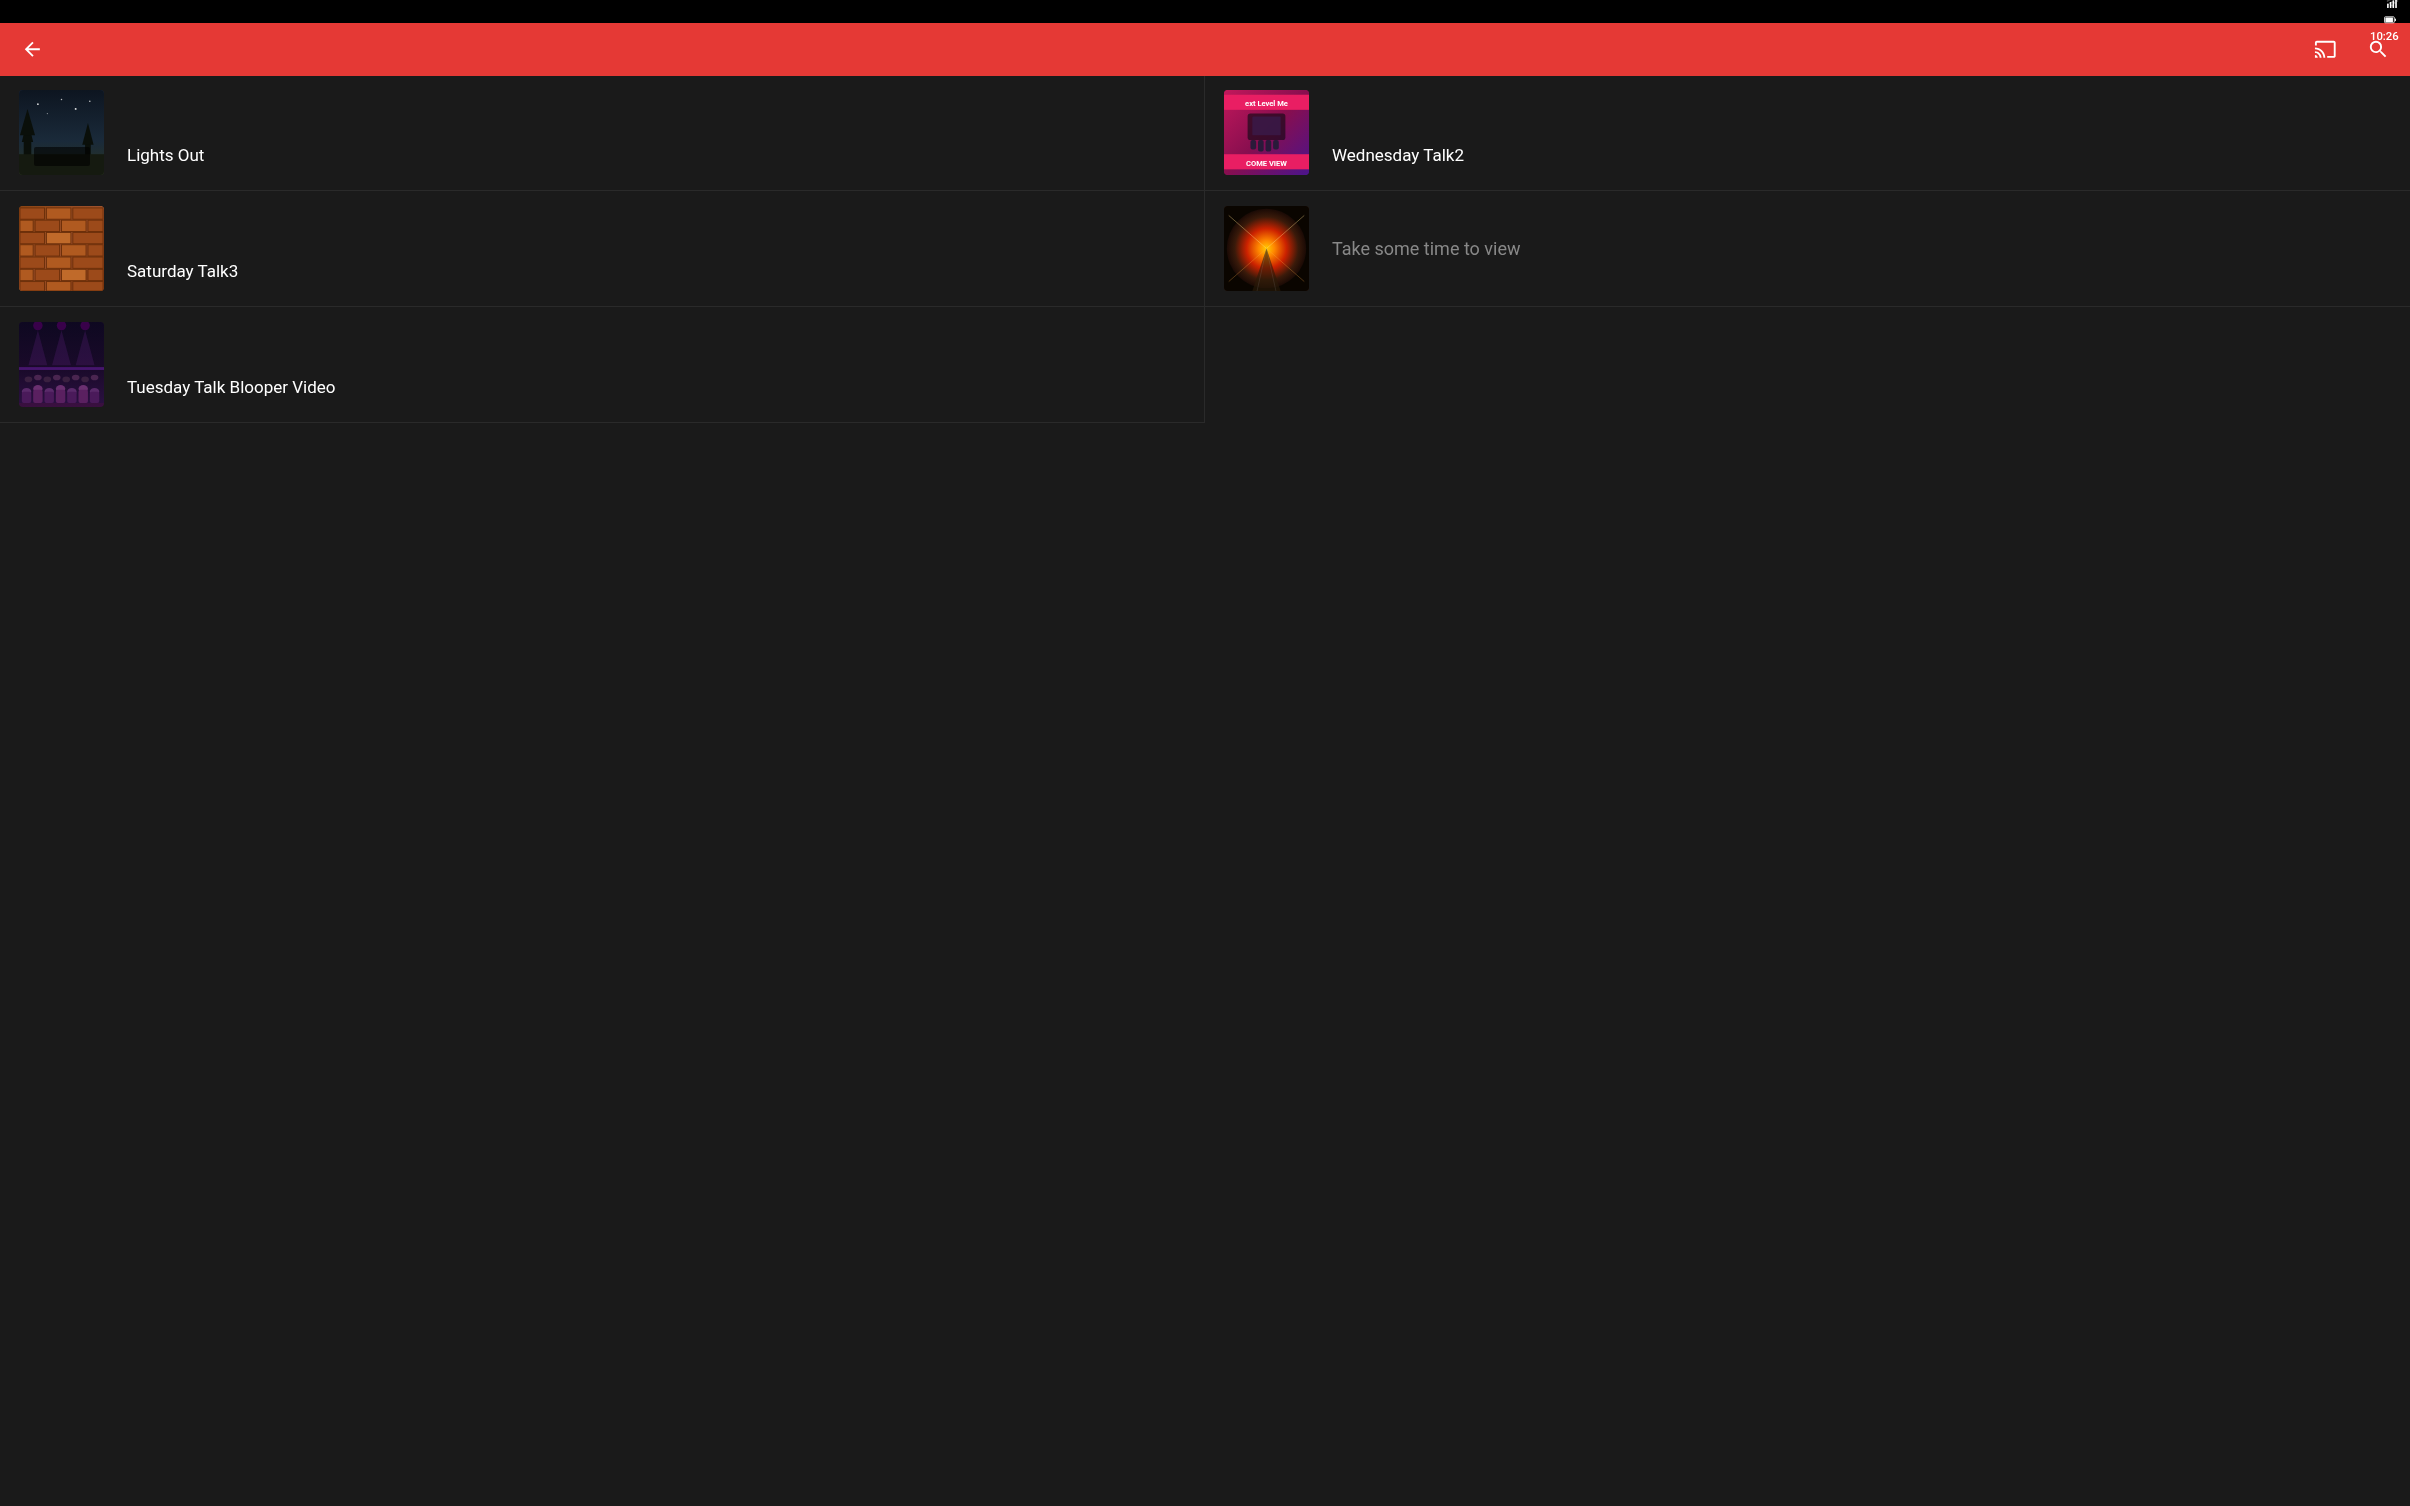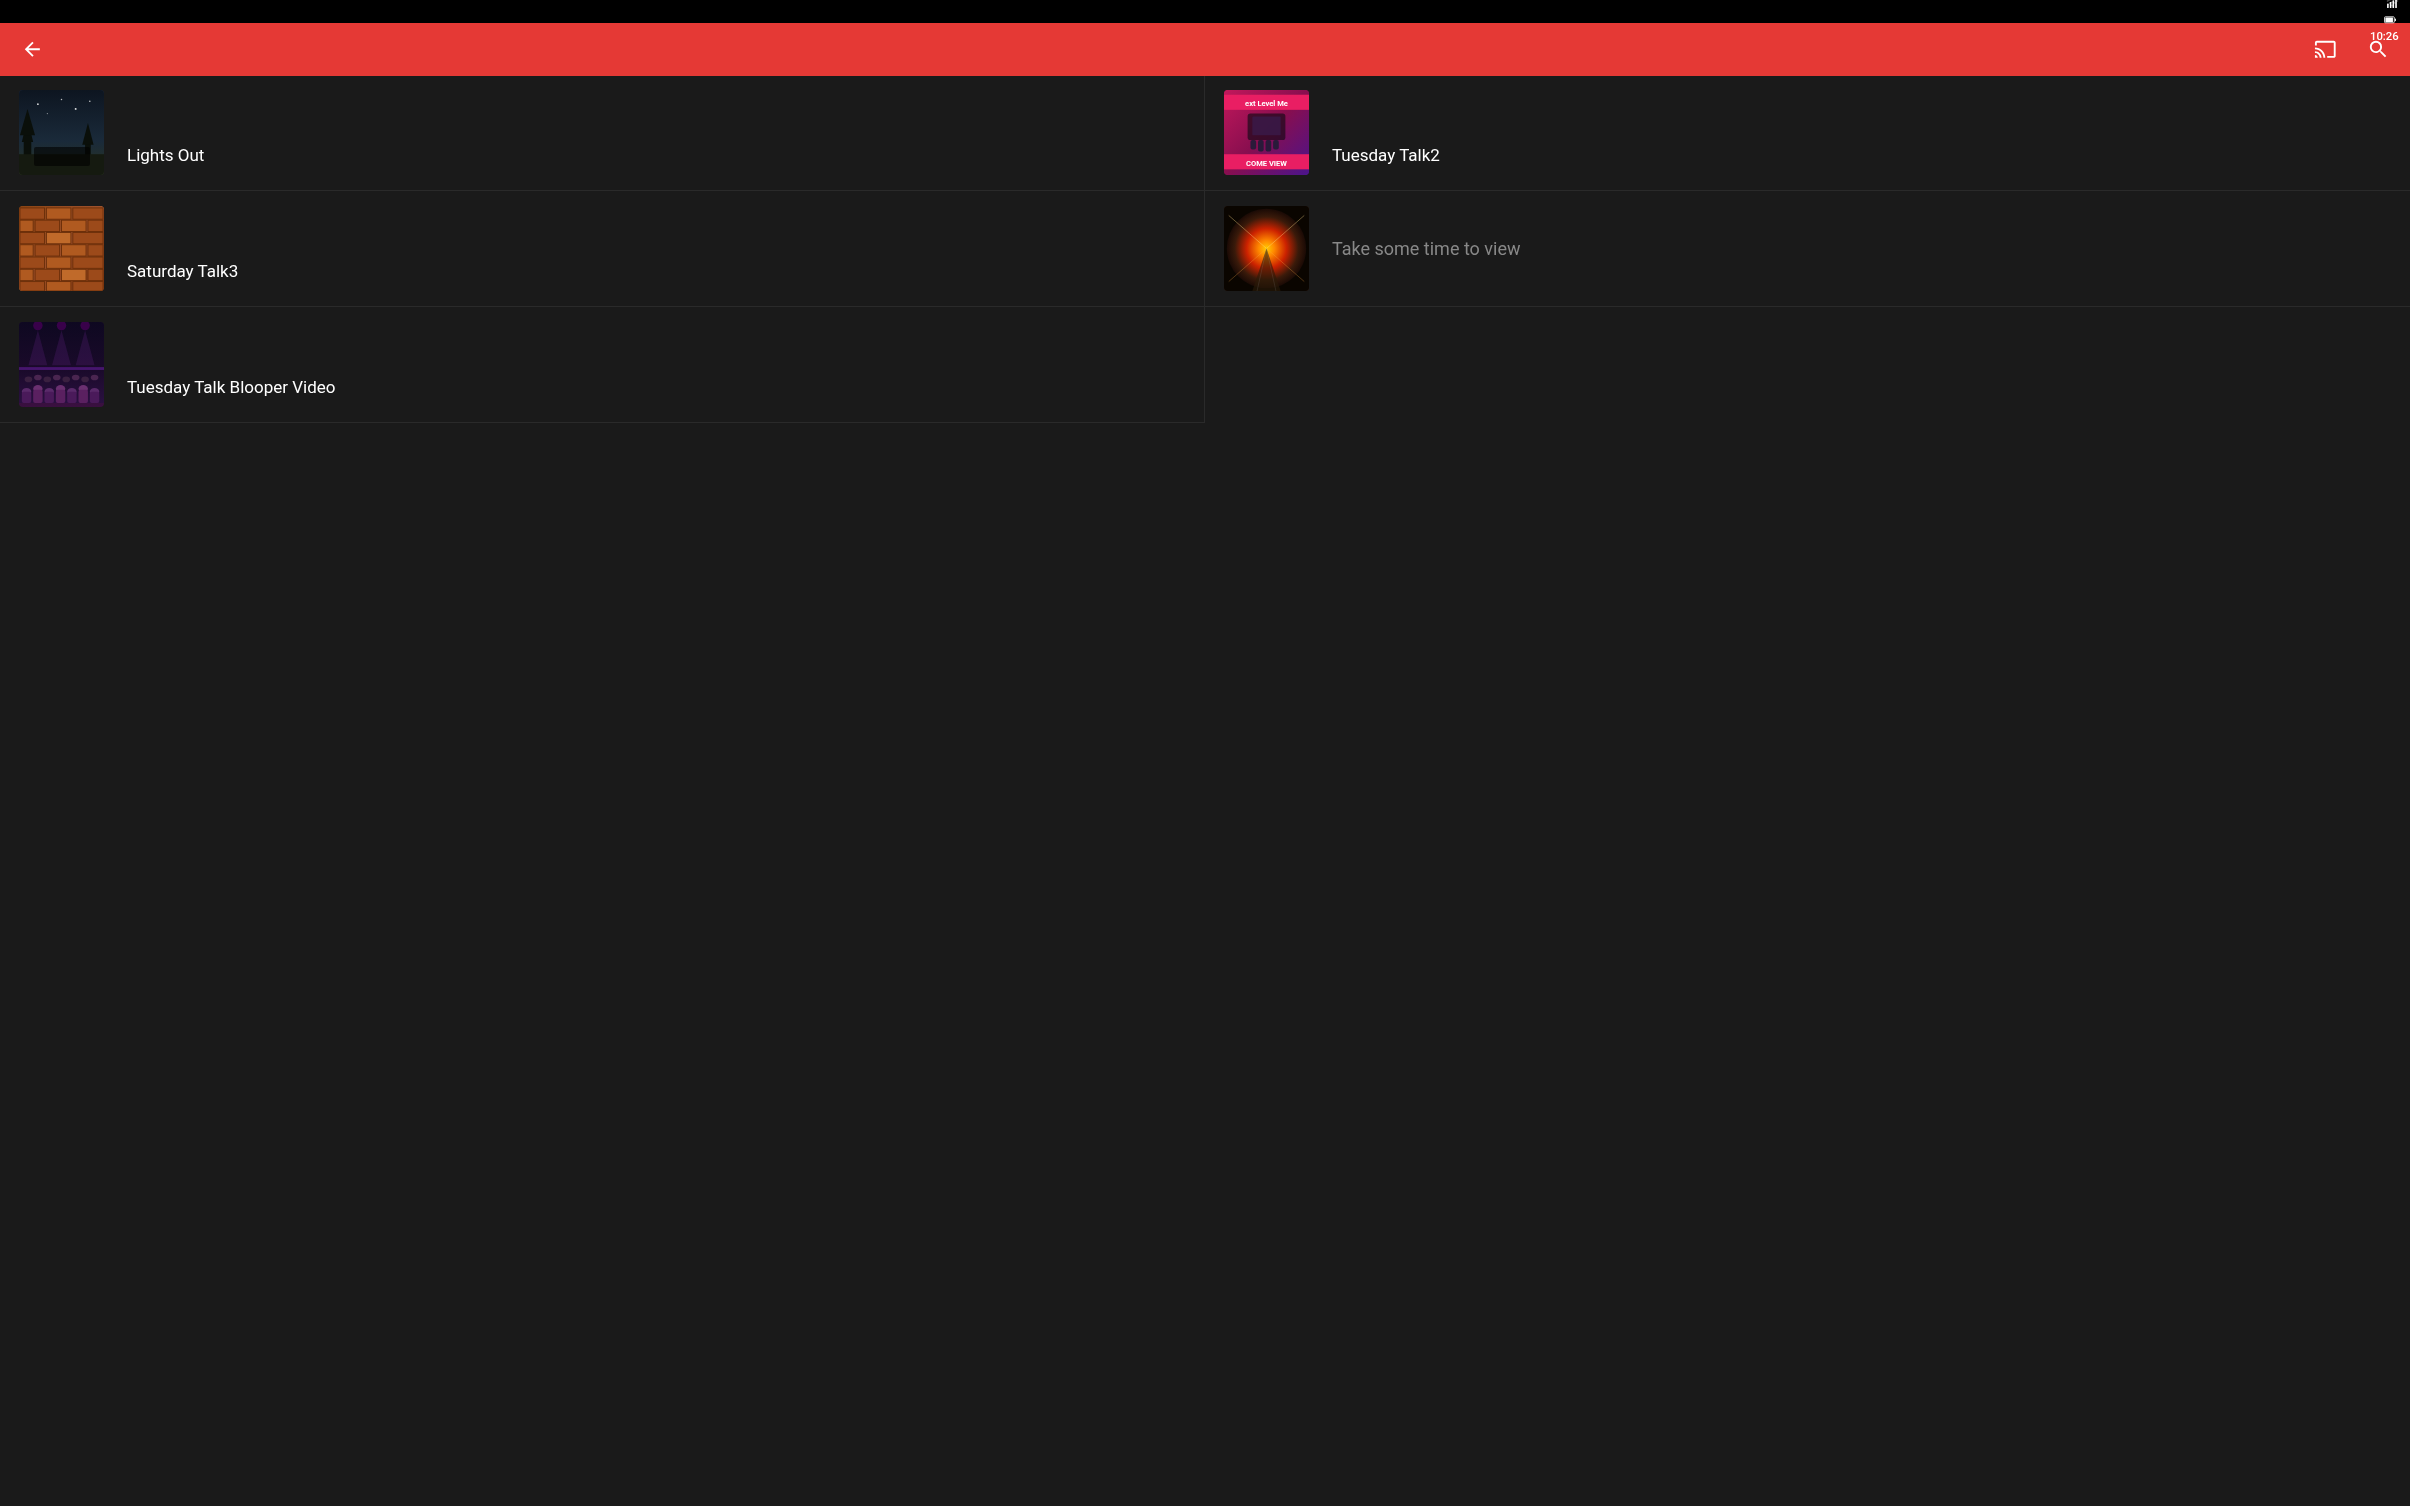--- a/index.html
+++ b/index.html
@@ -300,21 +300,21 @@
             <rect x="36" y="53" width="6" height="12" rx="2" fill="#2a1a3a"></rect>
             <rect x="44" y="53" width="6" height="12" rx="2" fill="#2a1a3a"></rect>
             <rect x="52" y="53" width="6" height="10" rx="2" fill="#2a1a3a"></rect>
 
             <rect x="0" y="68" width="90" height="16" fill="#e91e63"></rect>
             <text x="45" y="80" text-anchor="middle" fill="white" font-size="8" font-weight="bold">COME VIEW</text>
           </svg>
         </div>
       </div>
       <div class="video-info">
-        <div class="video-title">Tuesday Talk2</div>
+        <div class="video-title">Wednesday Talk2</div>
       </div>
     </div>
 
     <div class="video-item">
       <div class="video-thumbnail">
         <div class="thumb-tuesday-talk3">
           <svg width="85" height="85" viewBox="0 0 90 90">
             <defs>
               <linearGradient id="brick1" x1="0" y1="0" x2="1" y2="1">
                 <stop offset="0%" stop-color="#8B4513"></stop>

